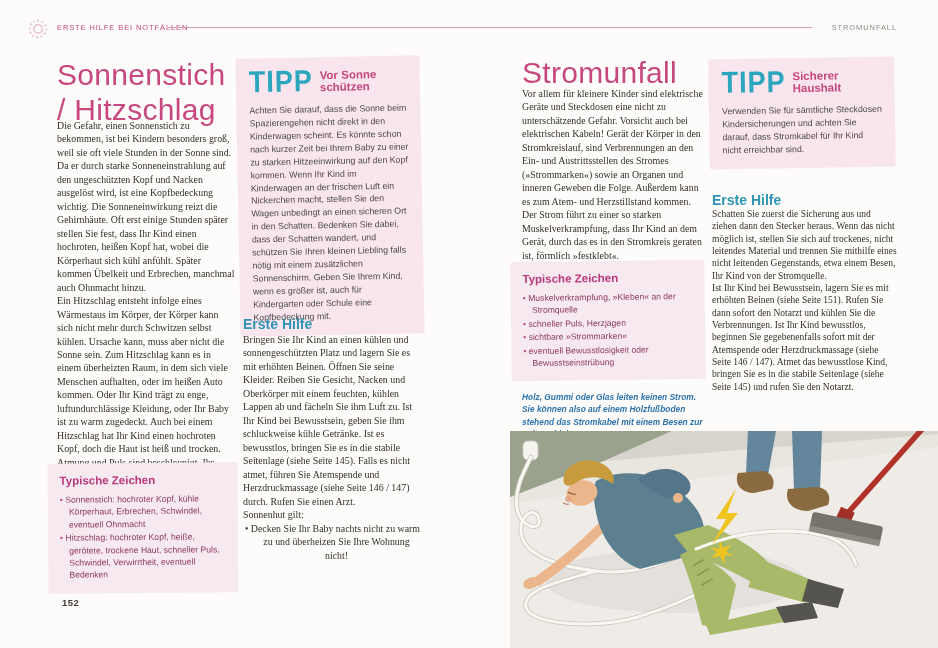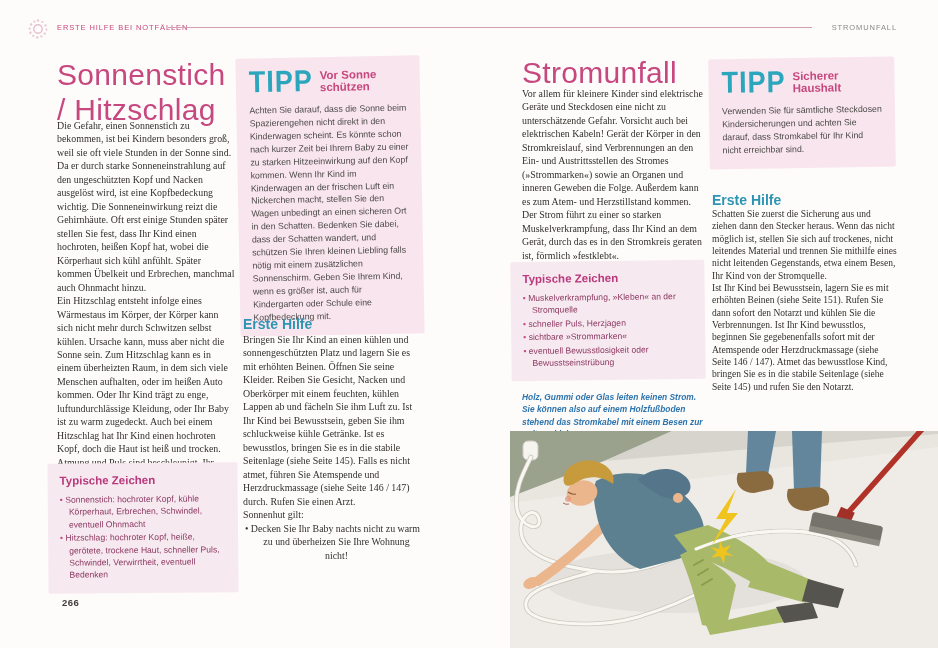--- a/index.html
+++ b/index.html
@@ -225,13 +225,13 @@
       <path d="M 414,-4 L 336,84" stroke="#b13229" stroke-width="5.5" stroke-linecap="round" fill="none"></path>
       <rect x="328" y="78" width="15" height="13" fill="#a33028" transform="rotate(24 335 84)"></rect>
       <g transform="rotate(12 336 98)">
         <rect x="300" y="88" width="72" height="18" rx="3" fill="#75736b"></rect>
         <rect x="300" y="102" width="72" height="6" fill="#8d8b82"></rect>
       </g>
     </g>
   </svg>
 </div>
 
-<div class="pagenum">266</div>
+<div class="pagenum">152</div>
 
 </body></html>

